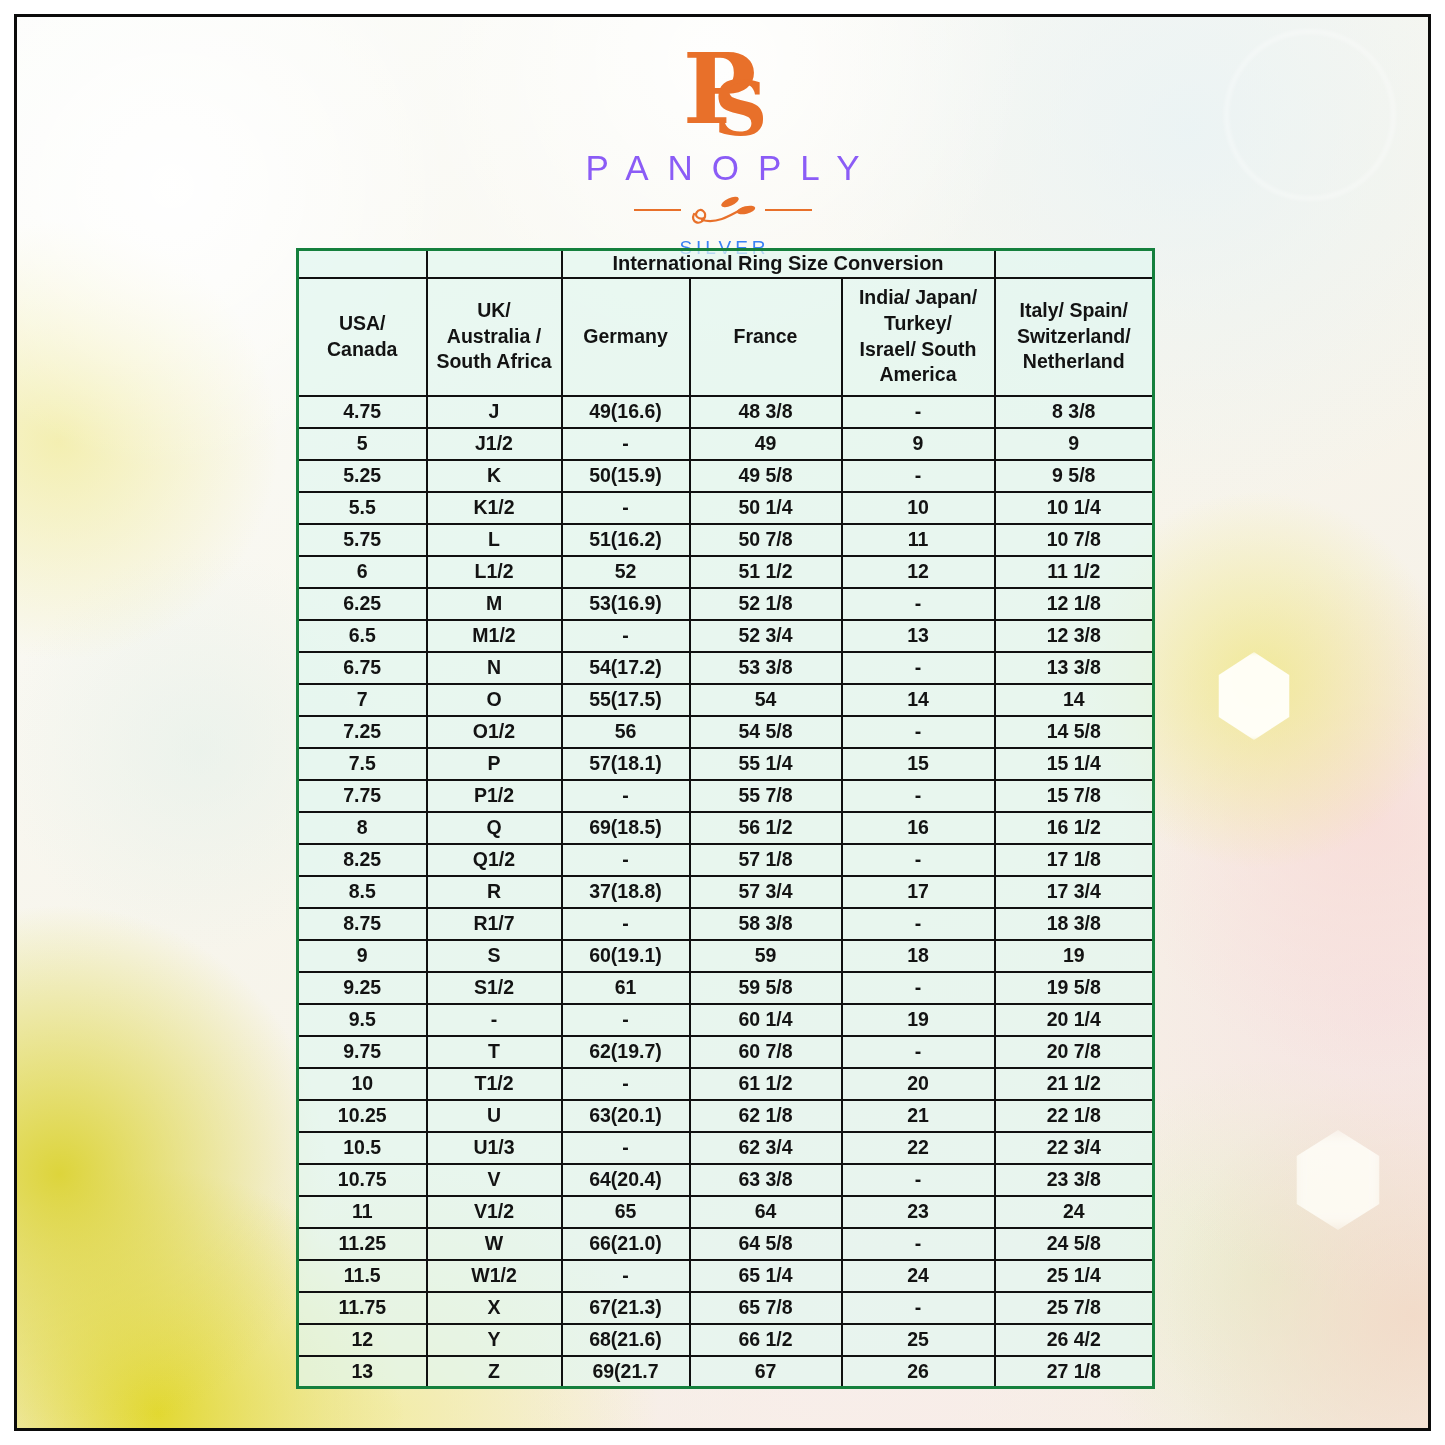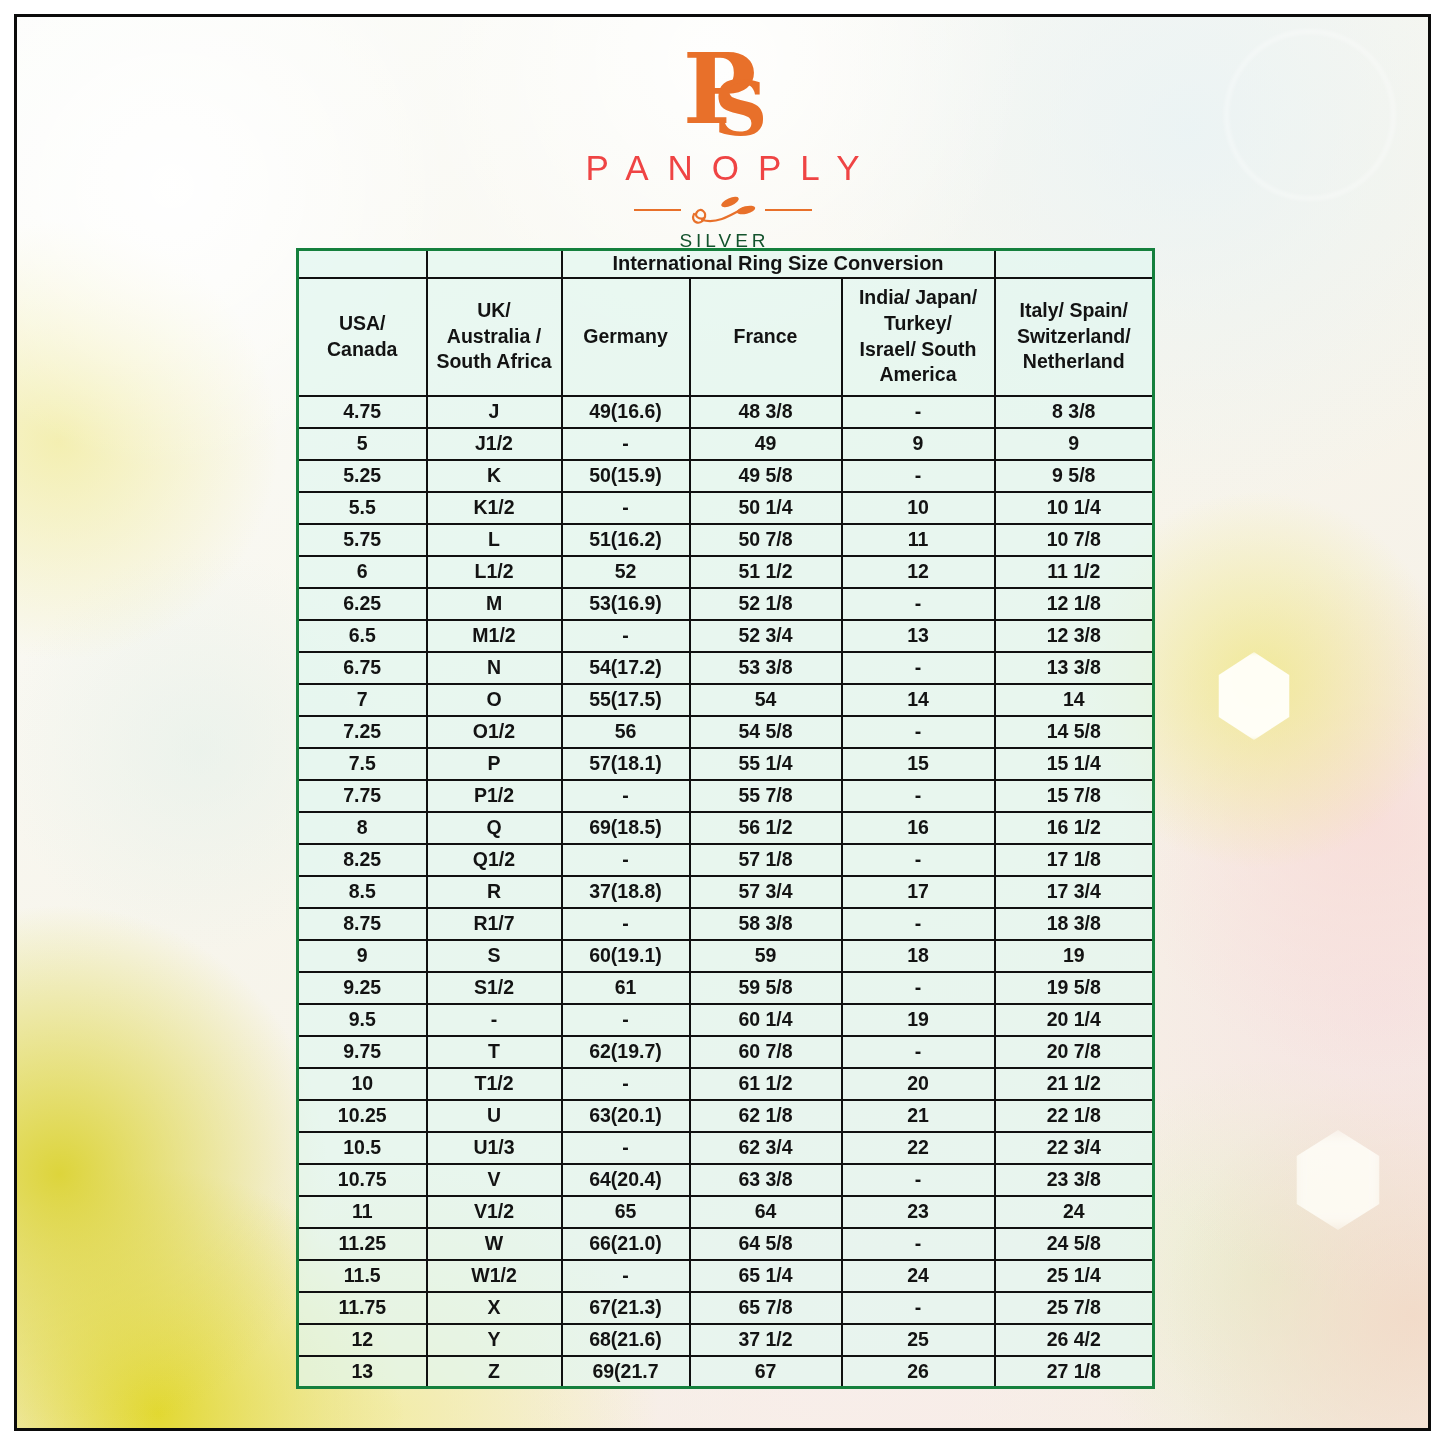--- a/index.html
+++ b/index.html
@@ -42,28 +42,28 @@
   .glow-ring {
     position:absolute; left:1225px; top:30px; width:170px; height:170px;
     border:3px solid rgba(255,255,255,0.55); border-radius:50%; filter:blur(2px);
   }
 
   
   .logo { position:absolute; top:44px; left:0; right:0; text-align:center; }
   .monogram { display:block; margin:0 auto; }
   .brand-name {
     margin-top:4px; display:inline-block;
-    font-size:35px; font-weight:400; color:#ef4444;
+    font-size:35px; font-weight:400; color:#8b5cf6;
     letter-spacing:19px; padding-left:19px; white-space:nowrap;
   }
   .divider { margin-top:5px; display:flex; align-items:center; justify-content:center; gap:7px; }
   .divider .line { display:block; width:47px; height:2px; background:#e8702a; }
   .brand-sub {
-    margin-top:3px; display:inline-block;
-    font-size:19px; font-weight:400; color:#14532d;
+    margin-top:10px; display:inline-block;
+    font-size:19px; font-weight:400; color:#3b82f6;
     letter-spacing:4px; padding-left:4px;
   }
 
   
   table.ring {
     position:absolute; left:296px; top:248px;
     width:856px; height:860px;
     border-collapse:collapse; table-layout:fixed;
     border:3px solid #15803d;
   }
@@ -368,21 +368,21 @@
         <td>X</td>
         <td>67(21.3)</td>
         <td>65 7/8</td>
         <td>-</td>
         <td>25 7/8</td>
       </tr>
       <tr>
         <td>12</td>
         <td>Y</td>
         <td>68(21.6)</td>
-        <td>37 1/2</td>
+        <td>66 1/2</td>
         <td>25</td>
         <td>26 4/2</td>
       </tr>
       <tr>
         <td>13</td>
         <td>Z</td>
         <td>69(21.7</td>
         <td>67</td>
         <td>26</td>
         <td>27 1/8</td>

